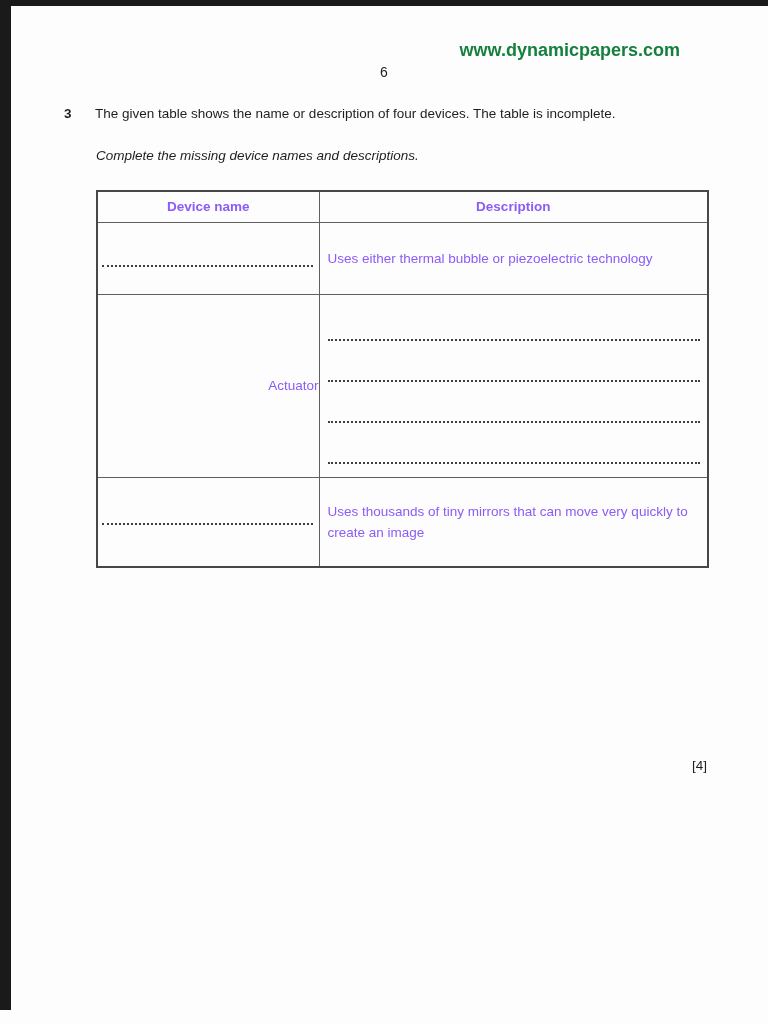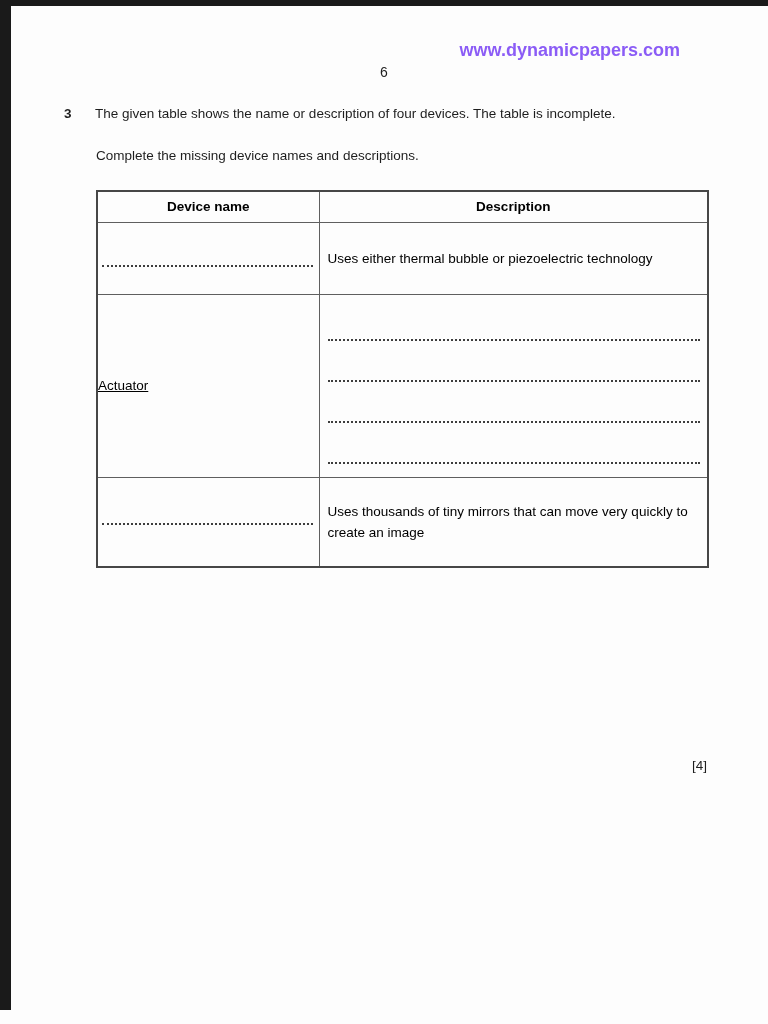--- a/index.html
+++ b/index.html
@@ -21,21 +21,21 @@
   .scan-edge-left {
     position: absolute; top: 0; left: 0;
     width: 11px; height: 1010px;
     background: #1a1a1a;
   }
   .watermark {
     position: absolute;
     top: 40px; right: 88px;
     font-size: 18px;
     font-weight: 600;
-    color: #8b5cf6;
+    color: #15803d;
   }
   .page-number {
     position: absolute;
     top: 64px; left: 0;
     width: 768px;
     text-align: center;
     font-size: 14px;
   }
   .question-row {
     position: absolute;
@@ -45,48 +45,48 @@
   }
   .q-num {
     display: inline-block;
     width: 31px;
     font-weight: bold;
   }
   .instruction {
     position: absolute;
     top: 148px; left: 96px;
     font-size: 13.5px;
+    font-style: italic;
   }
   table.device-table {
     position: absolute;
     top: 190px; left: 96px;
     width: 611px;
     border-collapse: collapse;
     table-layout: fixed;
     font-size: 13.5px;
-    color: #000000;
+    color: #8b5cf6;
     border: 2px solid #474747;
   }
   .device-table col.c1 { width: 222px; }
   .device-table col.c2 { width: 389px; }
   .device-table th, .device-table td {
     border: 1px solid #5f5f5f;
     padding: 0;
   }
   .device-table th {
     height: 31px;
     font-size: 13.5px;
     font-weight: bold;
     text-align: center;
     vertical-align: middle;
   }
   td.name-cell {
-    text-align: left;
+    text-align: right;
     vertical-align: middle;
-    text-decoration: underline;
   }
   .device-name-text { font-size: 13.5px; }
   .blank-name {
     height: 0;
     border-bottom: 2px dotted #3d3d3d;
     margin: 0 6px 0 4px;
   }
   .blank-name.low { margin-top: 16px; }
   .blank-name.mid { margin-top: 4px; }
   td.desc-cell {

